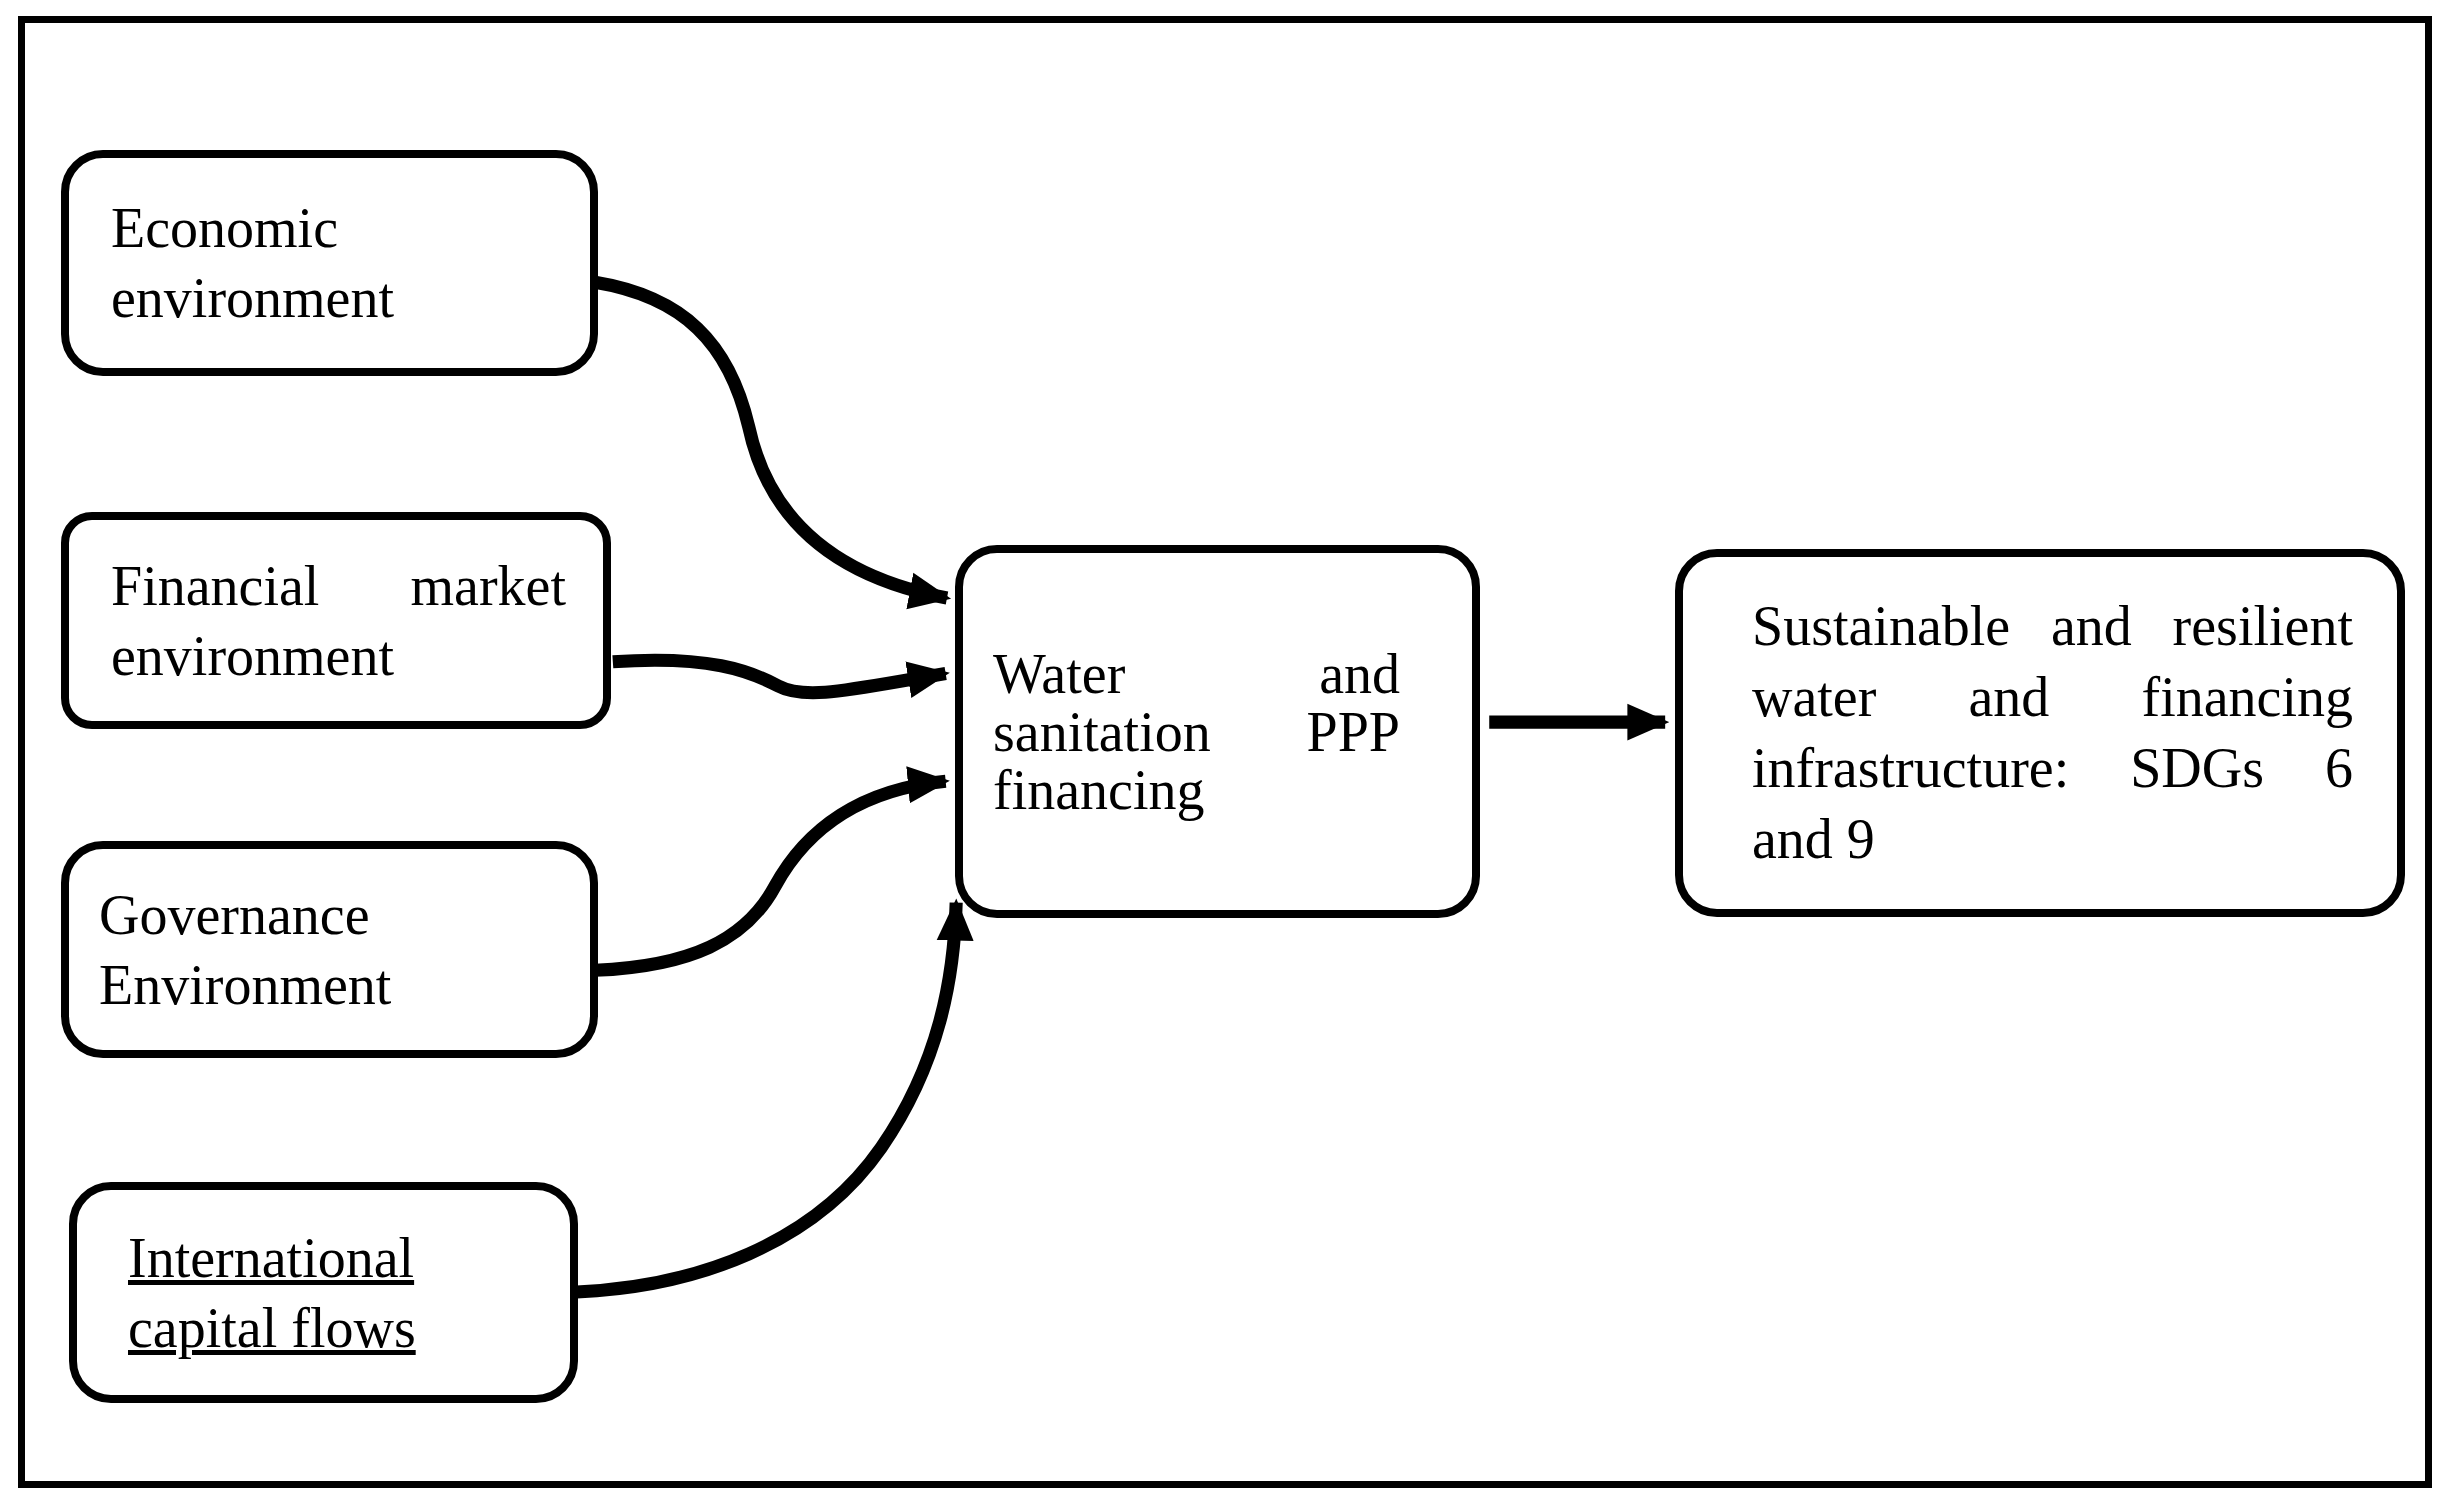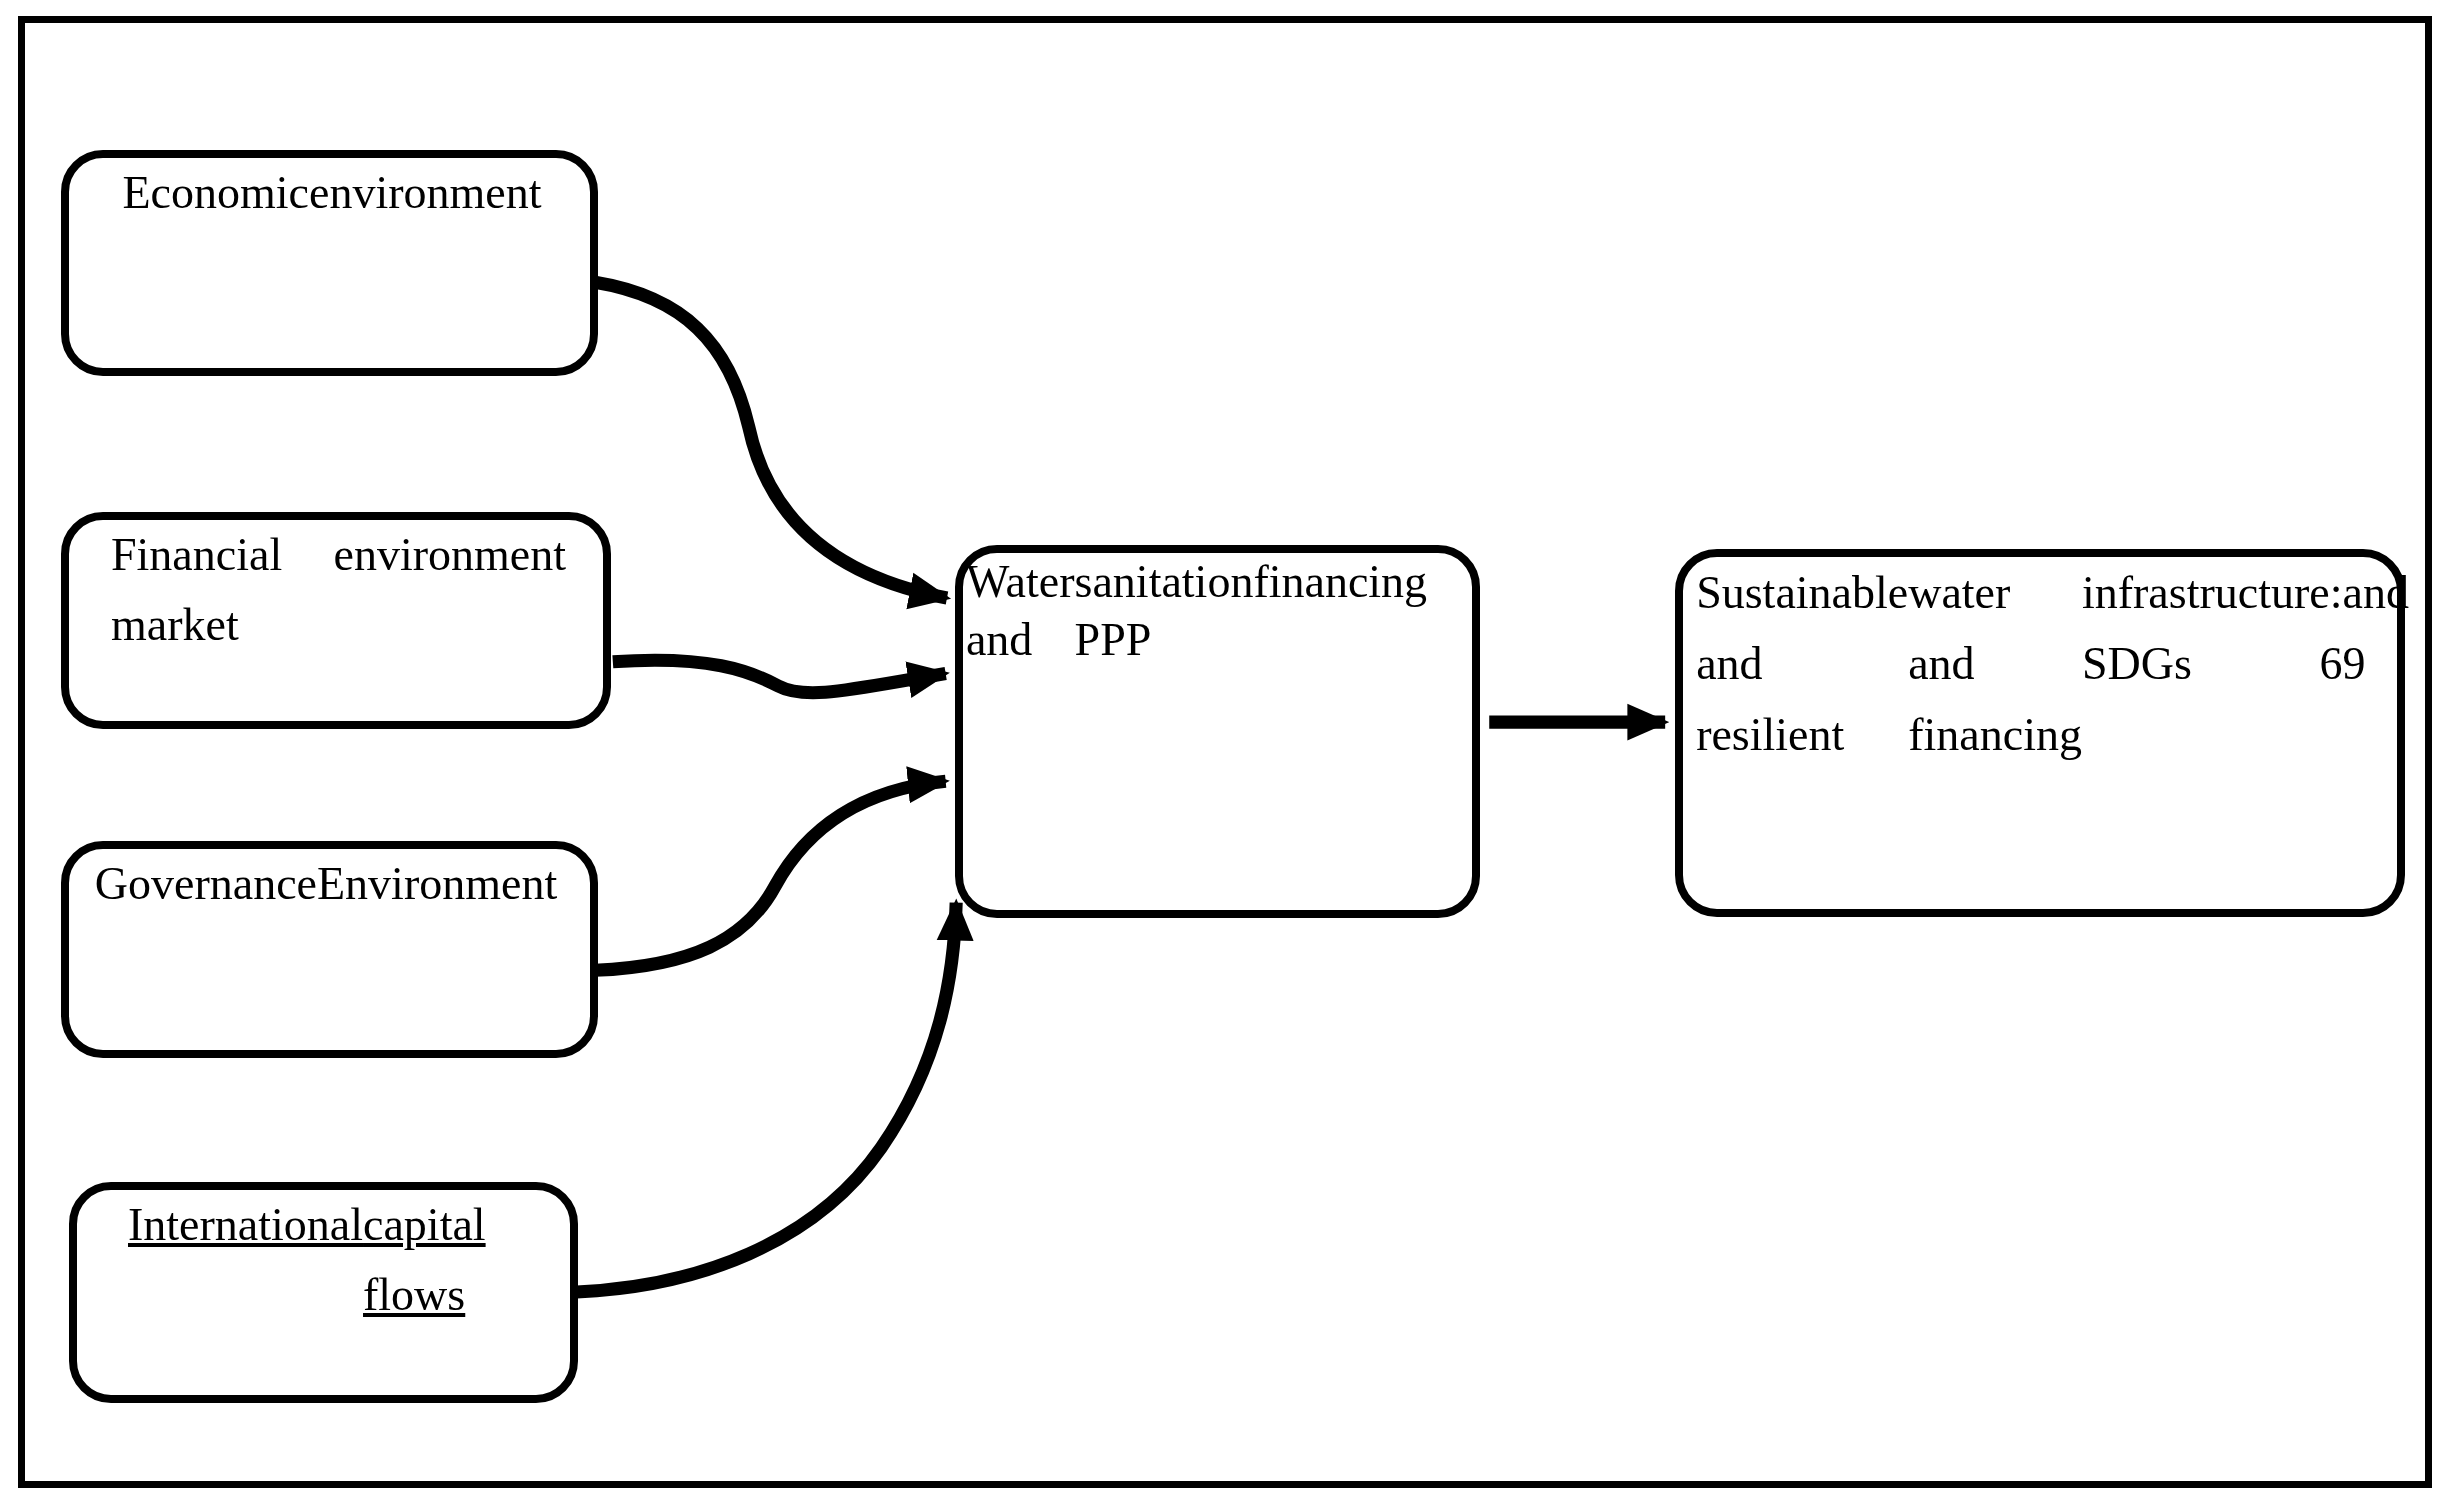--- a/index.html
+++ b/index.html
@@ -25,36 +25,36 @@
     box-sizing: border-box;
     background: #ffffff;
   }
   .node {
     position: absolute;
     box-sizing: border-box;
     border: 8.5px solid #000000;
     border-radius: 42px;
     background: #ffffff;
     display: flex;
-    flex-direction: row;
+    flex-direction: column;
     justify-content: center;
-    font-size: 46px;
+    font-size: 56px;
     line-height: 70px;
   }
   .node .line {
     text-align: justify;
     text-align-last: justify;
     white-space: normal;
   }
   .node .line.last {
     text-align-last: left;
   }
   
   .node-economic   { left: 61px;   top: 150px;  width: 537px;  height: 226px; padding: 0 37px 0 42px; }
-  .node-financial  { left: 61px;   top: 512px;  width: 550px;  height: 217px; padding: 0 37px 0 42px; }
+  .node-financial  { left: 61px;   top: 512px;  width: 550px;  height: 217px; padding: 0 37px 0 42px; border-radius: 31px; }
   .node-governance { left: 61px;   top: 841px; width: 537px;  height: 217px; padding: 0 37px 0 30px; }
   .node-capital    { left: 69px;  top: 1182px; width: 509px;  height: 221px; padding: 0 37px 0 51px; text-decoration: underline; }
   .node-financing  { left: 955px; top: 545px;  width: 525px;  height: 373px; padding: 0 72px 0 30px; line-height: 58px; }
   .node-outcome    { left: 1675px; top: 549px;  width: 730px; height: 368px; padding: 0 44px 0 69px;  line-height: 71px; }
   .arrow-layer {
     position: absolute;
     left: 0;
     top: 0;
     width: 2450px;
     height: 1504px;

